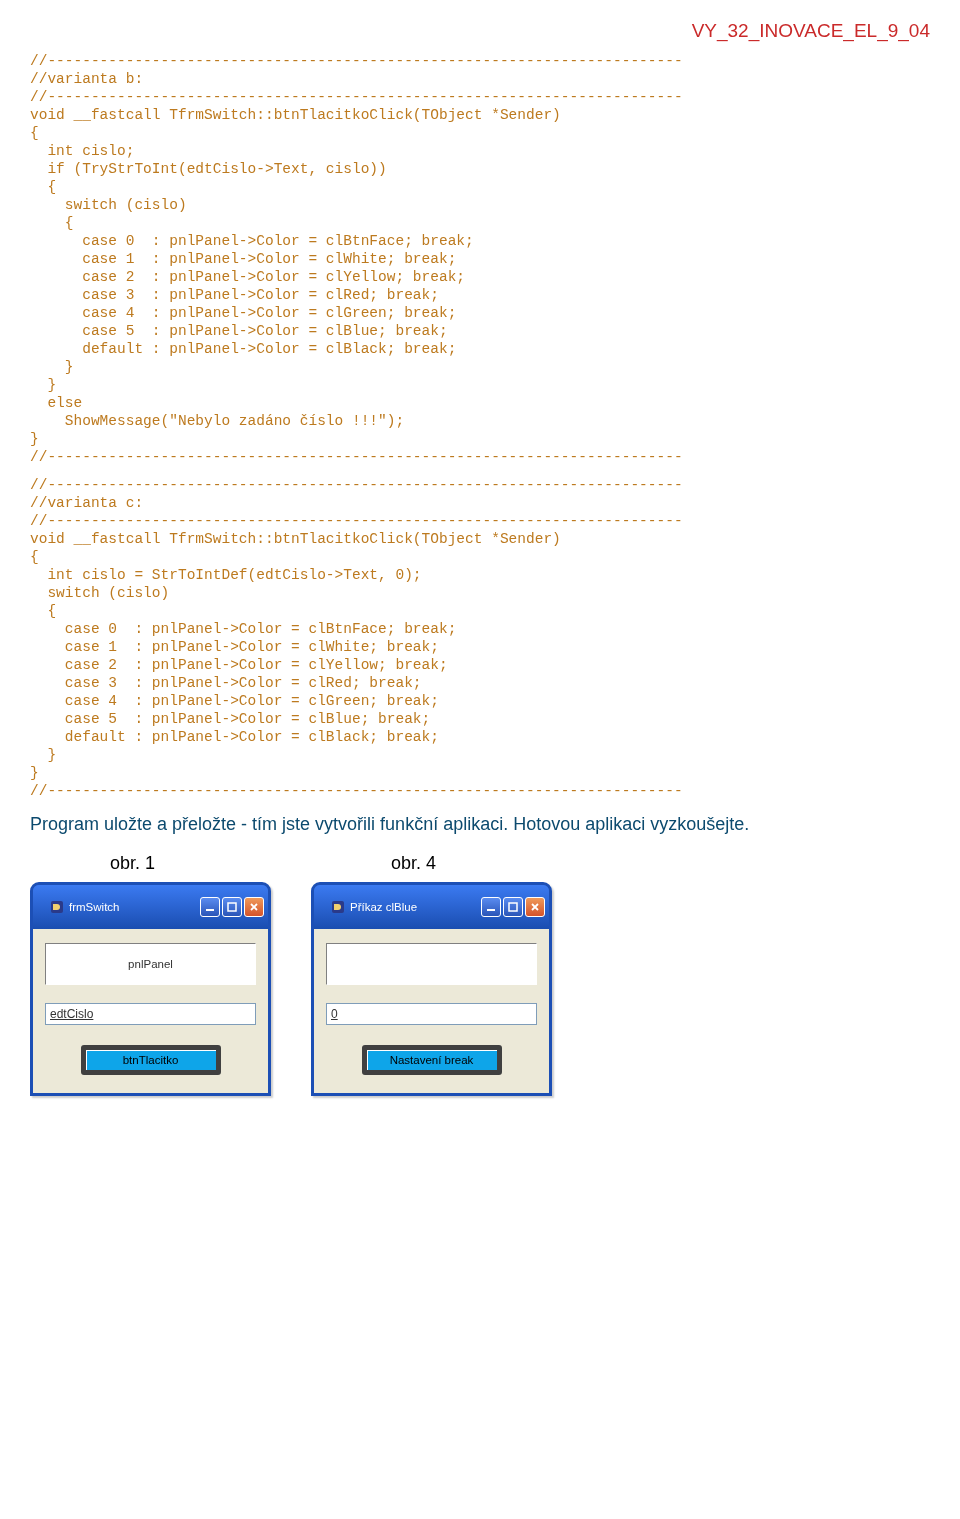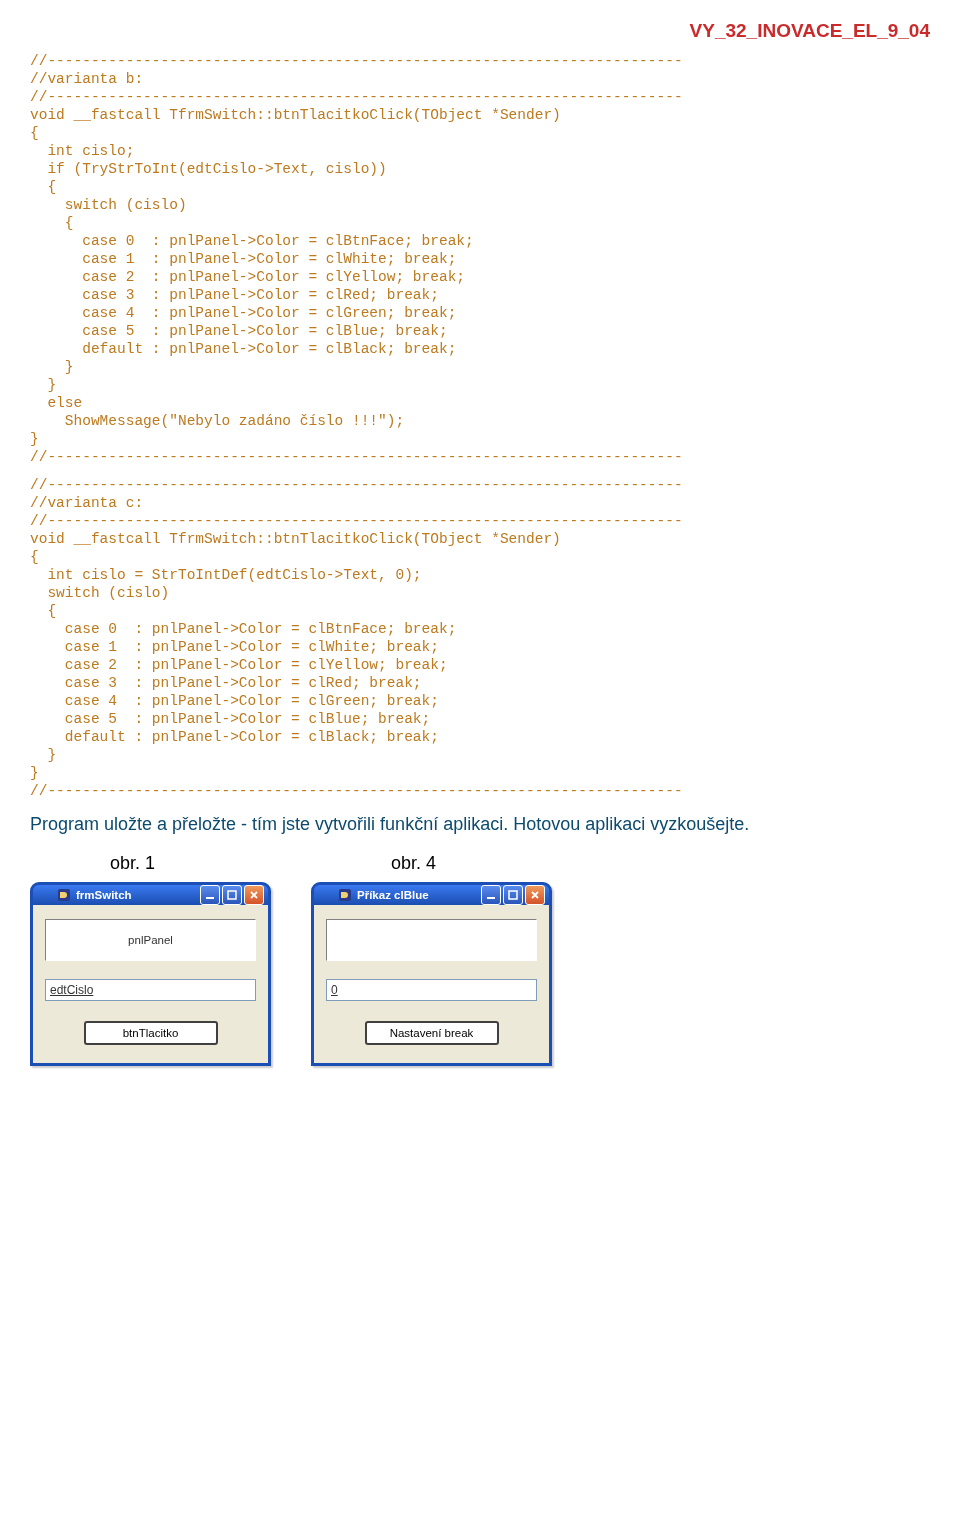--- a/index.html
+++ b/index.html
@@ -8,21 +8,20 @@
     background: #fff;
     font-family: Arial, Helvetica, sans-serif;
     width: 960px;
     box-sizing: border-box;
   }
   .doc-header {
     text-align: right;
     color: #ca2a2a;
     font-size: 19px;
     margin-bottom: 10px;
-    font-weight: bold;
   }
   .code-block {
     font-family: "Courier New", Courier, monospace;
     font-size: 14.5px;
     line-height: 18px;
     color: #bd7a1f;
     white-space: pre;
     margin-bottom: 10px;
   }
   .body-text {
@@ -50,29 +49,29 @@
   .win {
     width: 235px;
     border: 3px solid #1c4fb5;
     border-radius: 9px 9px 0 0;
     background: linear-gradient(#2f6de0, #1a4db0);
     box-shadow: 2px 2px 2px rgba(0,0,0,.2);
     font-family: "Tahoma", Arial, sans-serif;
     font-size: 11.5px;
   }
   .titlebar {
-    height: 20px;
-    display: flex;
-    align-items: center;
-    padding: 0 4px 0 24px;
+    height: 44px;
+    display: flex;
+    align-items: center;
+    padding: 0 4px 0 17px;
     background: linear-gradient(#3b7af1, #1a4db0);
     border-top-left-radius: 6px;
     border-top-right-radius: 6px;
     color: #fff;
-    font-weight: bold;
+    font-weight: normal;
   }
   .titlebar .app-ico {
     width: 14px;
     height: 14px;
     margin-right: 5px;
   }
   .titlebar .spacer { flex: 1; }
   .winbtn {
     width: 20px;
     height: 20px;
@@ -117,22 +116,22 @@
     color: #333;
     display: flex;
     align-items: center;
     margin-bottom: 20px;
     font-size: 12px;
     text-decoration: underline;
   }
   .btn {
     display: block;
     margin: 0 auto;
-    background: #ffffff;
-    border: 2px solid #404040;
+    background: #0ea5e9;
+    border: 5px solid #404040;
     border-radius: 3px;
     padding: 4px 0;
     width: 130px;
     text-align: center;
     box-shadow: inset 1px 1px 0 #fff;
     color: #000;
   }
 </style>
 </head>
 <body>

